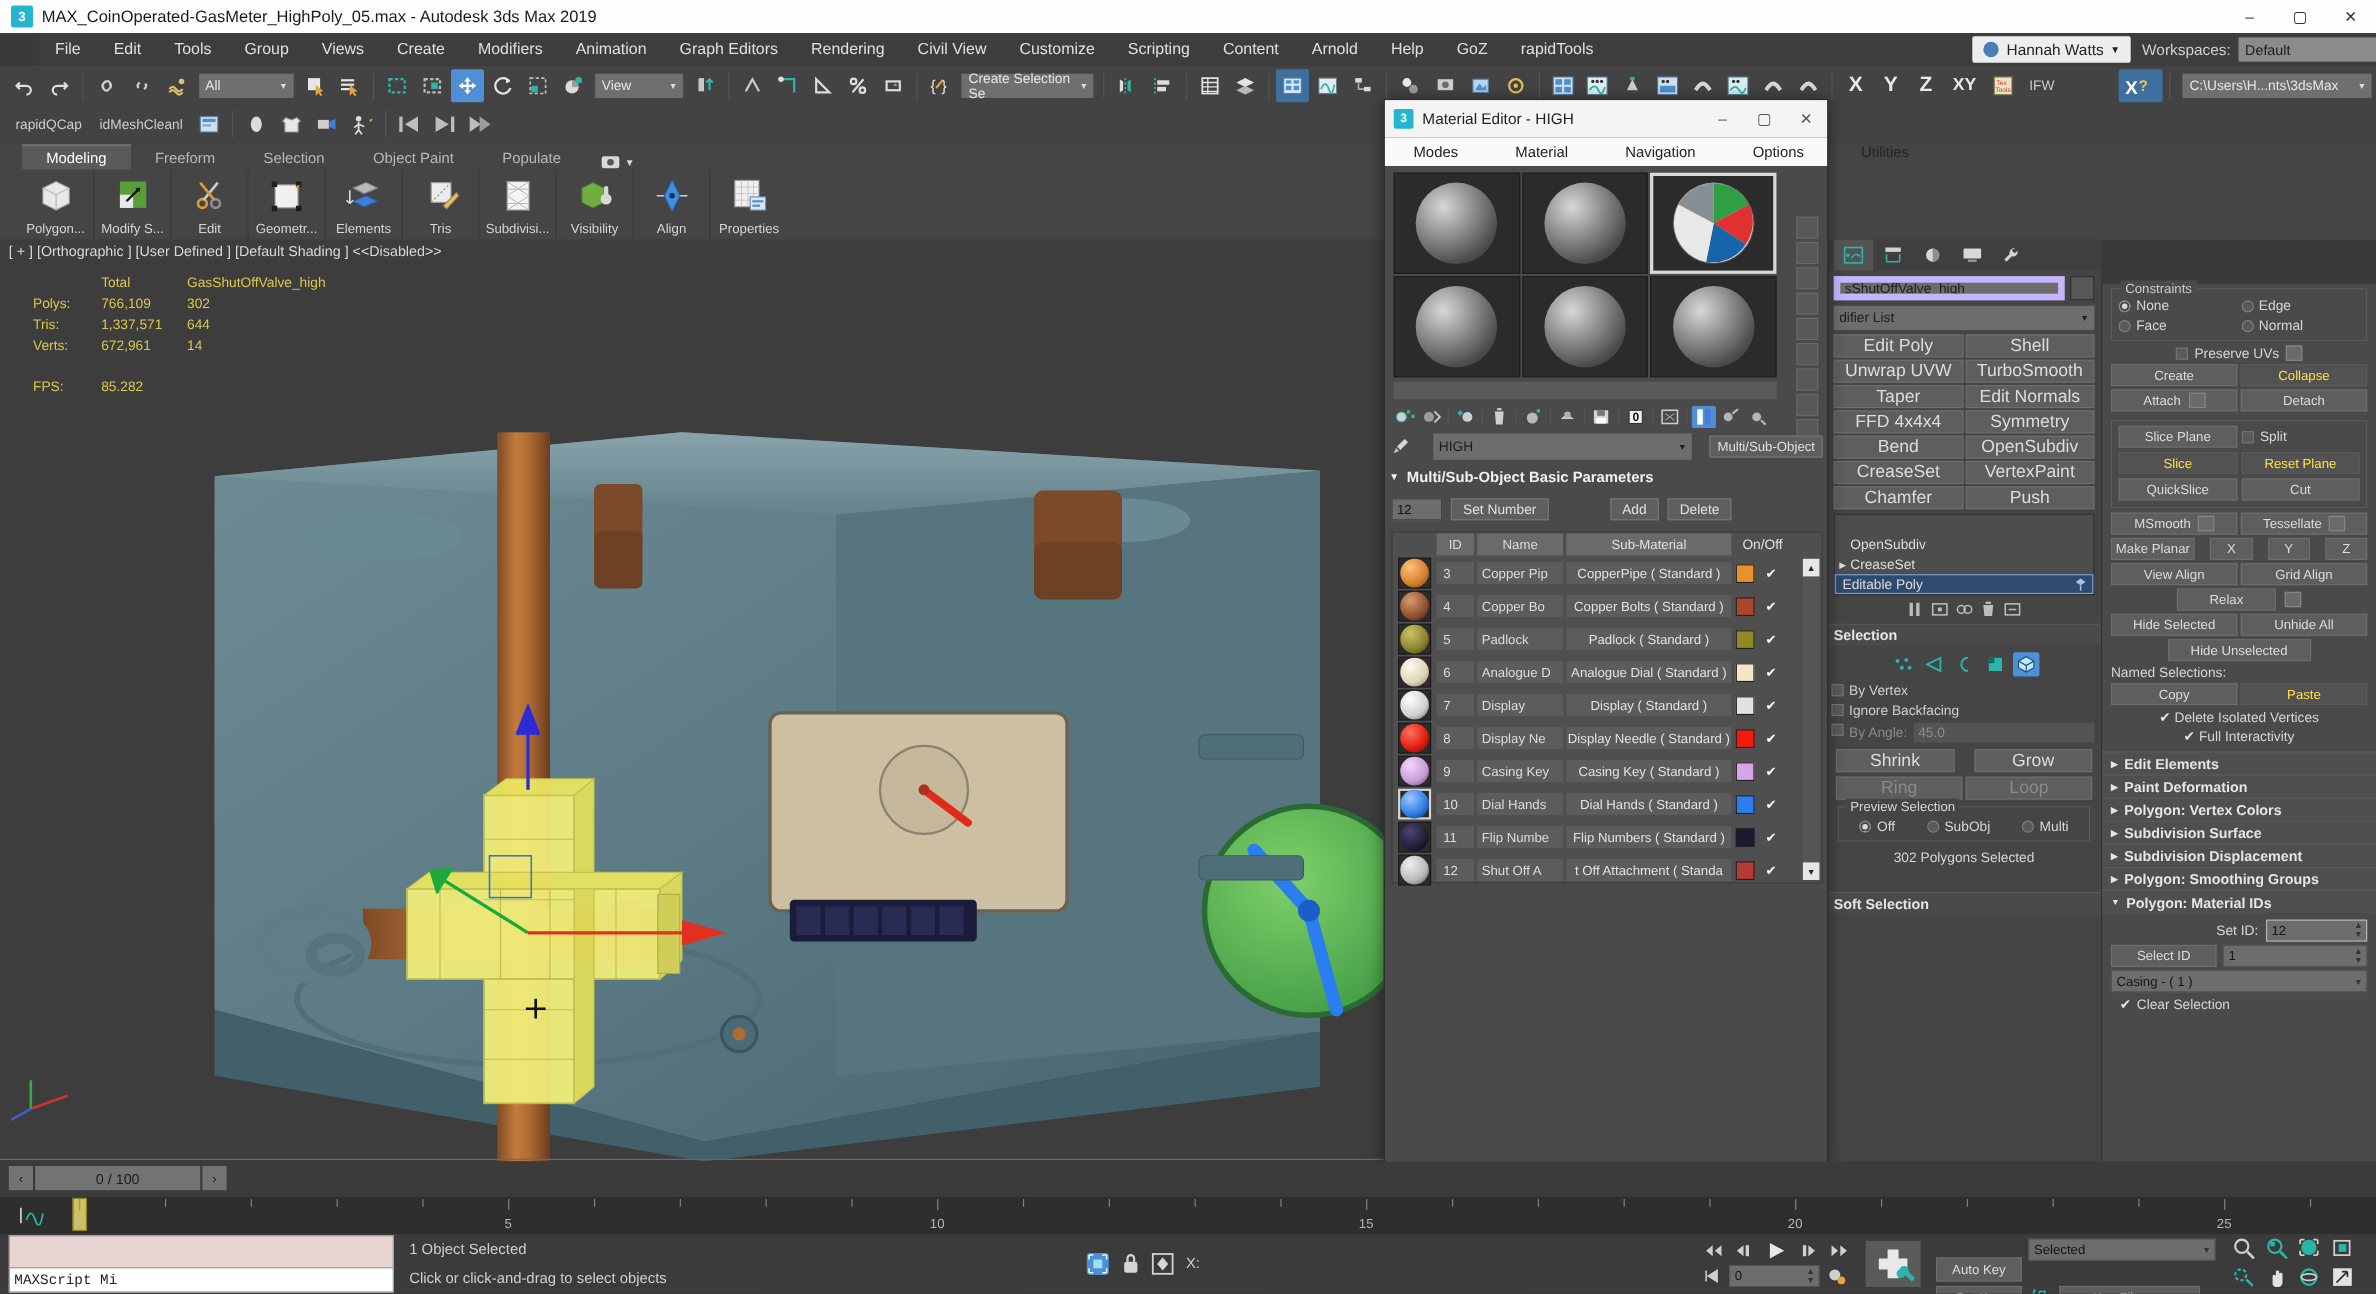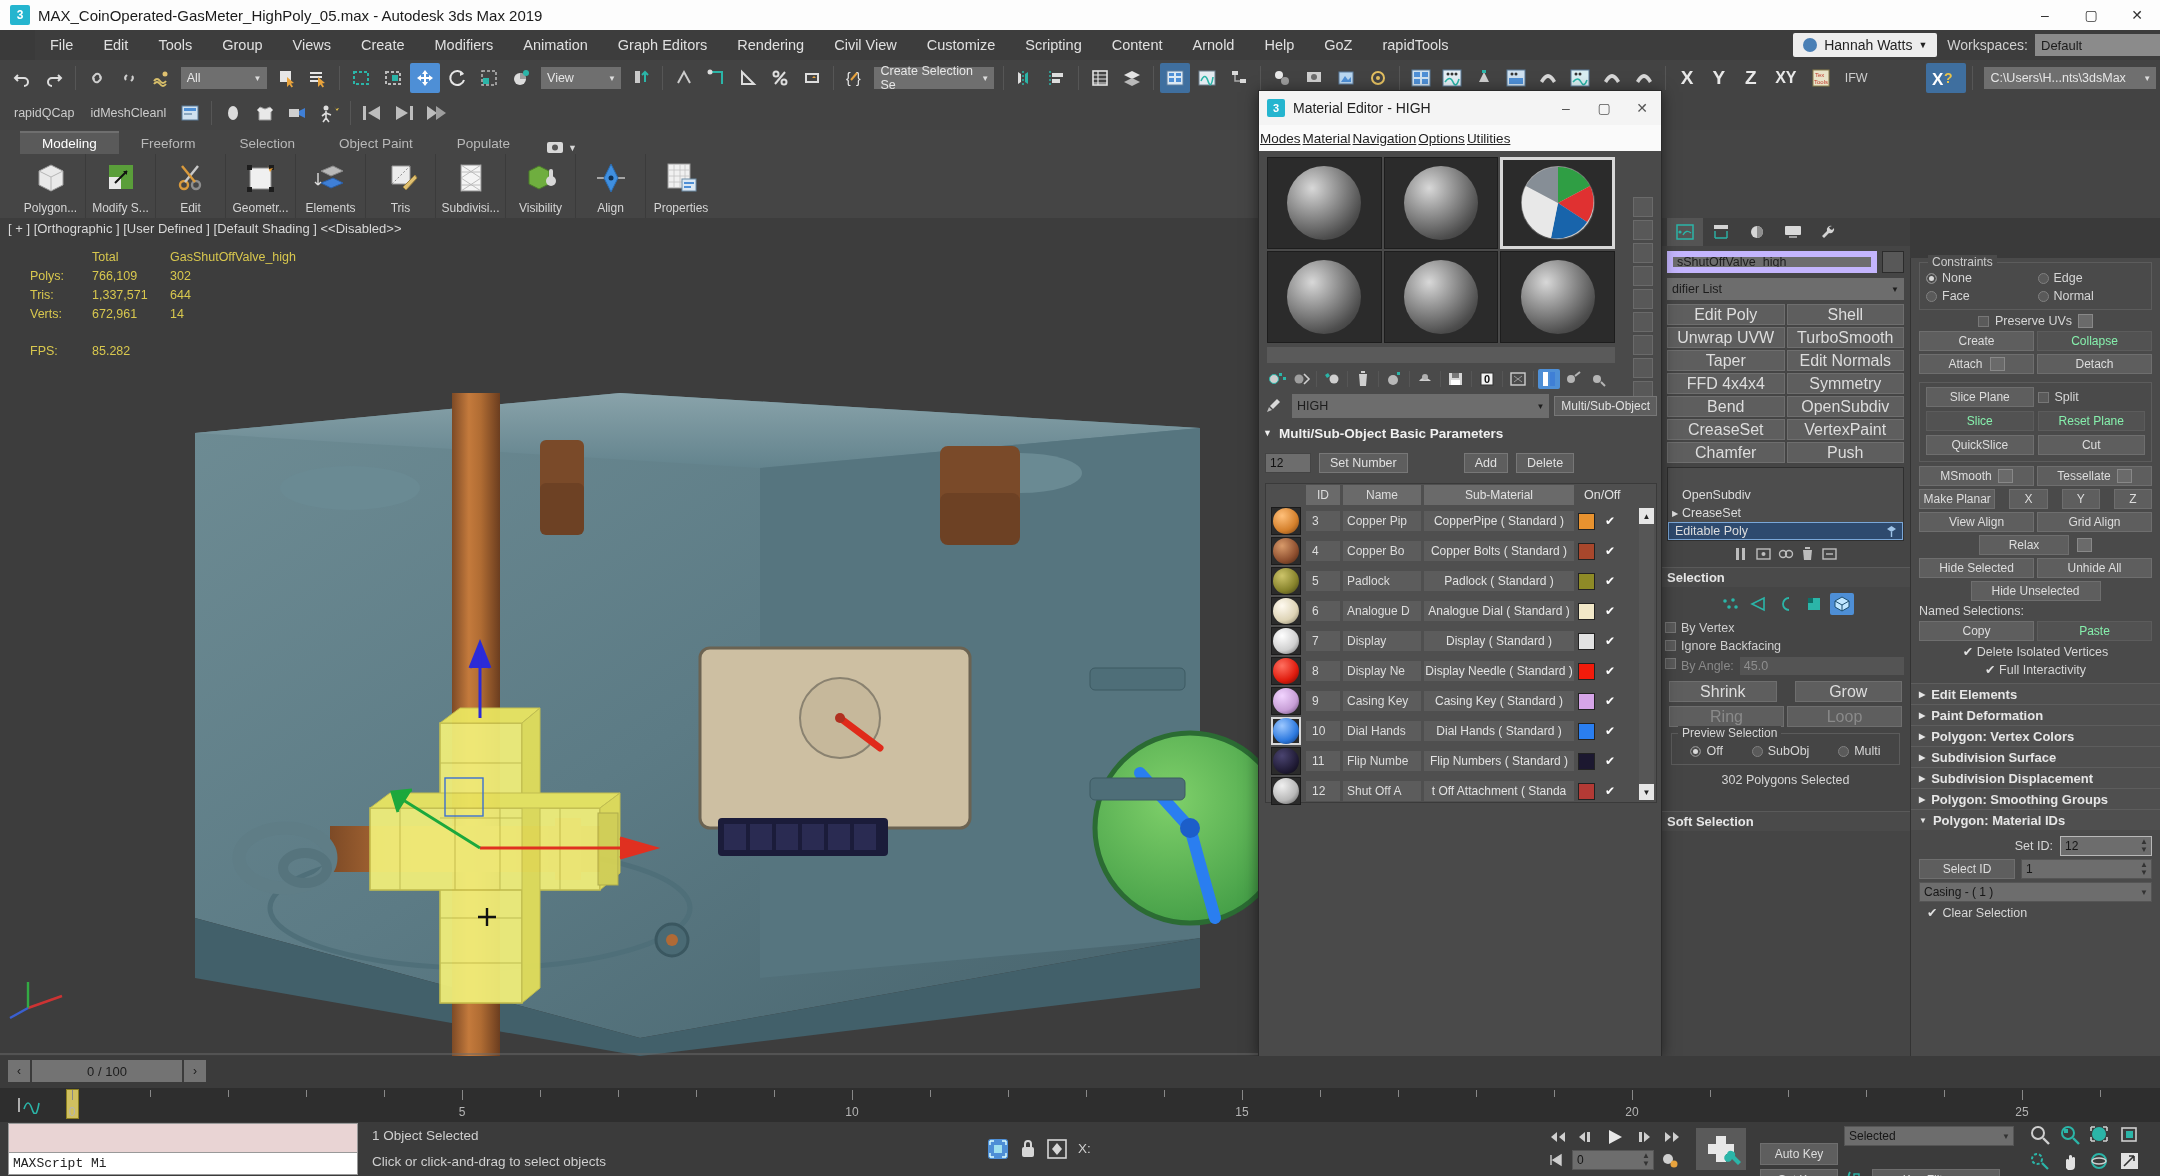--- a/index.html
+++ b/index.html
@@ -121,56 +121,56 @@
 
   
   .rpanel { position:absolute; left:1910px; top:258px; width:250px; height:798px; background:#4a4a4a;
      border-left:1px solid #333; font-size:12.5px; }
   .grp { margin:4px 8px; border:1px solid #5c5c5c; padding:4px 6px 6px; position:relative;}
   .grp-title { position:absolute; top:-8px; left:8px; background:#4a4a4a; padding:0 4px; font-size:12px; color:#ccc;}
   .r2 { display:grid; grid-template-columns:1fr 1fr; gap:3px; margin:3px 8px;}
   .r1 { margin:3px 8px;}
   .pbtn { height:20px; background:#5e5e5e; border:1px solid #6e6e6e; color:#ddd; font-size:12px;
      display:flex;align-items:center;justify-content:center;}
-  .pbtn.dis { color:#86efac; background:#525252; border-color:#5c5c5c;}
+  .pbtn.dis { color:#fde047; background:#525252; border-color:#5c5c5c;}
   .sqb { width:15px;height:14px; background:#6a6a6a; border:1px solid #888; display:inline-block;}
   .rollhdr { height:21px; background:#4f4f4f; font-size:13px; font-weight:bold; color:#e6e6e6;
     display:flex; align-items:center; padding-left:8px; border-top:1px solid #5d5d5d; position:relative;}
   .rollhdr .tri { margin-right:6px; font-size:8px;}
   .spin { height:20px; background:#6d6d6d; border:1px solid #555; color:#161616; font-size:12px;
      display:flex;align-items:center; padding:0 4px; position:relative;}
   .spin .ar{position:absolute;right:3px;font-size:8px;color:#333; line-height:8px;}
 
   
   .matwin { position:absolute; left:1258px; top:90px; width:404px; height:966px; background:#4a4a4a;
      border:1px solid #2a2a2a; box-shadow:0 2px 14px rgba(0,0,0,.5); }
   .mw-title { height:34px; background:#f4f4f4; color:#222; display:flex; align-items:center; font-size:14px;}
   .mw-ic { width:18px;height:18px;background:#25b5cf;color:#fff;font-size:11px;font-weight:bold;
      display:flex;align-items:center;justify-content:center;margin:0 8px 0 8px;border-radius:2px;}
   .mw-btns { margin-left:auto; display:flex;}
   .mw-b { width:38px;height:34px;display:flex;align-items:center;justify-content:center;color:#555;font-size:14px;}
   .mw-menu { height:26px; background:#fafafa; display:flex; align-items:center; font-size:13.5px; color:#222;}
-  .mw-menu span { padding:0 1px;text-decoration:underline; }
+  .mw-menu span { padding:0 26px; }
   .mw-body { position:relative; height:906px; background:#4a4a4a; }
   .slots { position:absolute; left:8px; top:6px; width:348px; height:186px; display:grid;
      grid-template-columns:repeat(3,1fr); grid-template-rows:repeat(2,1fr); gap:2px; }
   .slot { background:#2b2b2b; border:1px solid #1d1d1d; position:relative; overflow:hidden;}
   .slot.active { border:3px solid #d8d8d8; }
   .slot .ball { position:absolute; left:50%; top:50%; transform:translate(-50%,-50%);
      width:74px; height:74px; border-radius:50%;
      background:radial-gradient(circle at 34% 30%, #d8d8d8 0%, #9a9a9a 32%, #4e4e4e 72%, #2a2a2a 100%); }
   .mw-sidebar { position:absolute; right:8px; top:46px; width:20px; display:flex; flex-direction:column; gap:3px;}
   .mw-sb { width:20px;height:20px;background:#585858;border:1px solid #6a6a6a;}
   .hscroll { position:absolute; left:8px; top:196px; width:348px; height:16px; background:#5a5a5a;}
   .mw-tools { position:absolute; left:6px; top:216px; width:390px; height:24px; display:flex; align-items:center;}
   .mtb { width:22px;height:20px; display:flex;align-items:center;justify-content:center; margin:0 1px;}
   .mtb.on { background:#4e8fd6; border-radius:2px; }
   .mw-namerow { position:absolute; left:6px; top:244px; width:392px; height:22px; display:flex; align-items:center;}
   .mw-nameinput { flex:1; height:20px; background:#6d6d6d; color:#1d1d1d; font-size:12.5px;
-     display:flex; align-items:center; padding:12px 5px; position:relative; margin:0 5px;}
+     display:flex; align-items:center; padding:12px 5px; position:relative; margin:0 16px;}
   .mw-nameinput .car{position:absolute;right:5px;font-size:8px;}
   .mw-typebtn { height:20px; background:#5e5e5e; border:1px solid #777; font-size:12px; color:#e0e0e0;
      display:flex; align-items:center; padding:0 6px;}
   .mw-rollhdr { position:absolute; left:4px; top:272px; width:394px; height:20px; font-size:13.5px;
      font-weight:bold; color:#f0f0f0; display:flex; align-items:center; }
   .mw-setrow { position:absolute; left:6px; top:300px; width:392px; height:24px; display:flex; align-items:center; gap:8px;}
   .numbox { width:46px;height:20px;background:#6d6d6d;border:1px solid #444;color:#111;font-size:12px;
      display:flex;align-items:center;padding-left:4px;}
   .mbtn2 { height:20px; background:#5e5e5e; border:1px solid #777; color:#e0e0e0; font-size:12.5px;
      display:flex;align-items:center;justify-content:center; padding:0 10px;}

